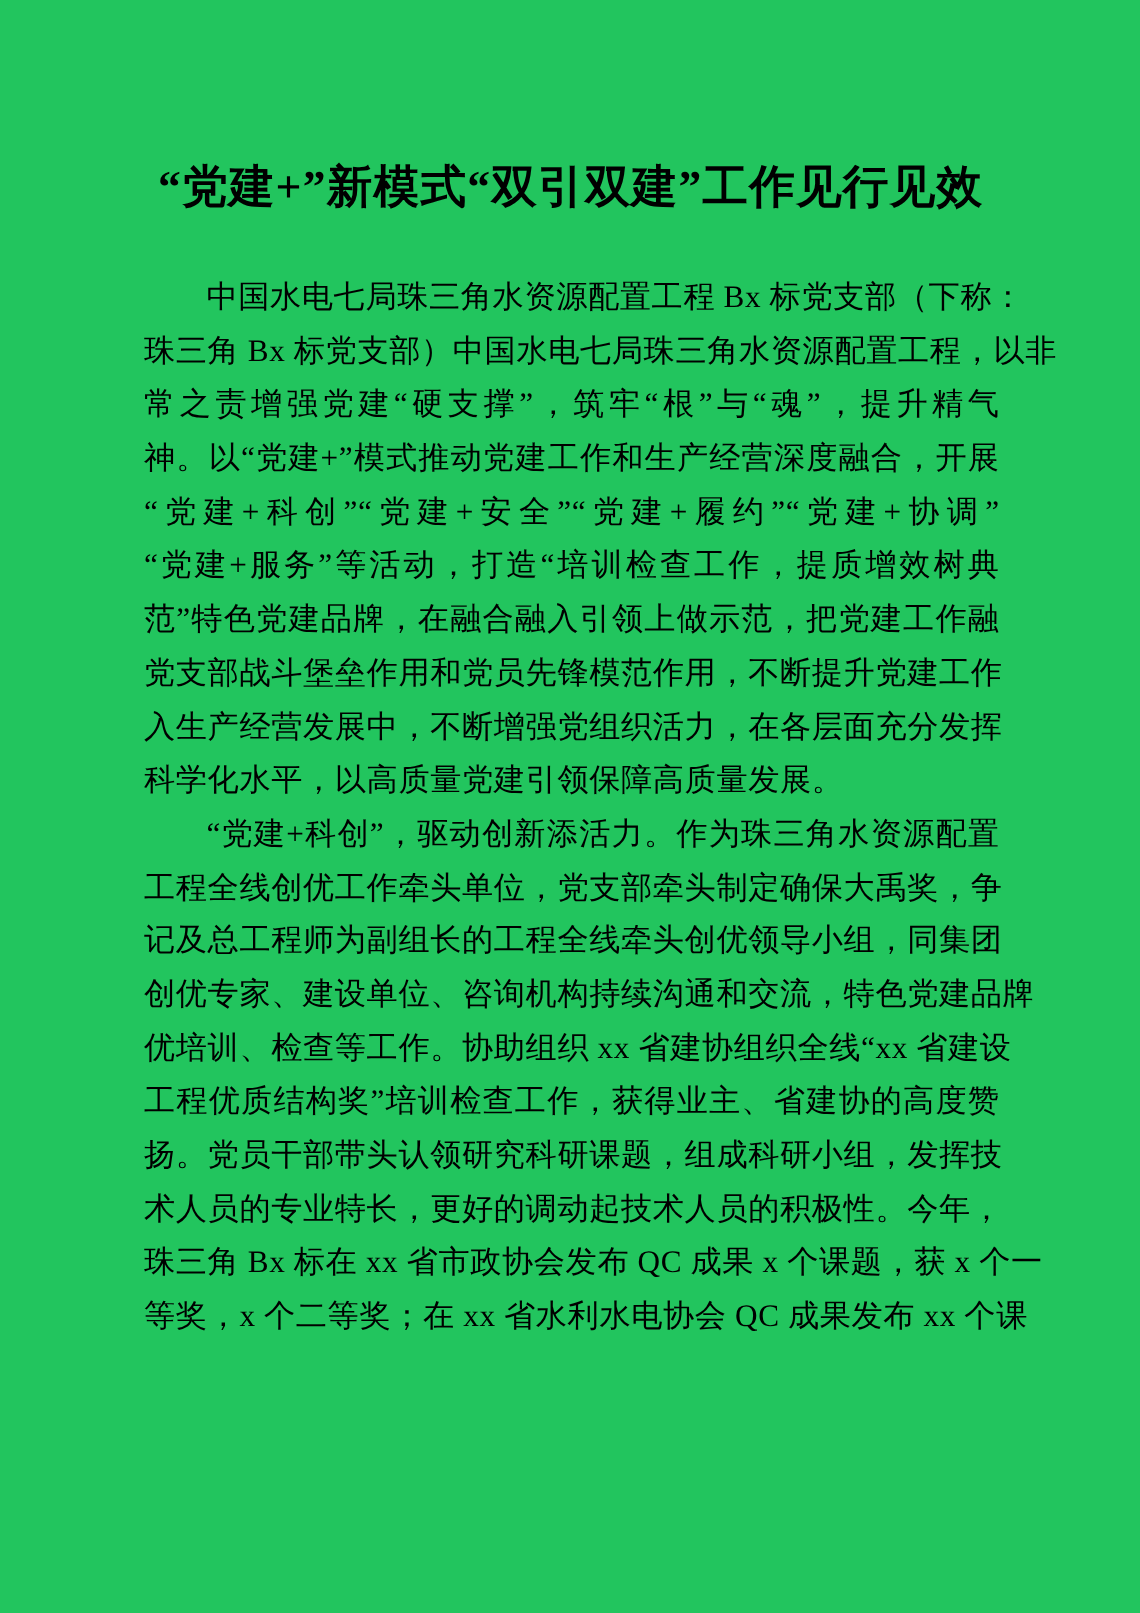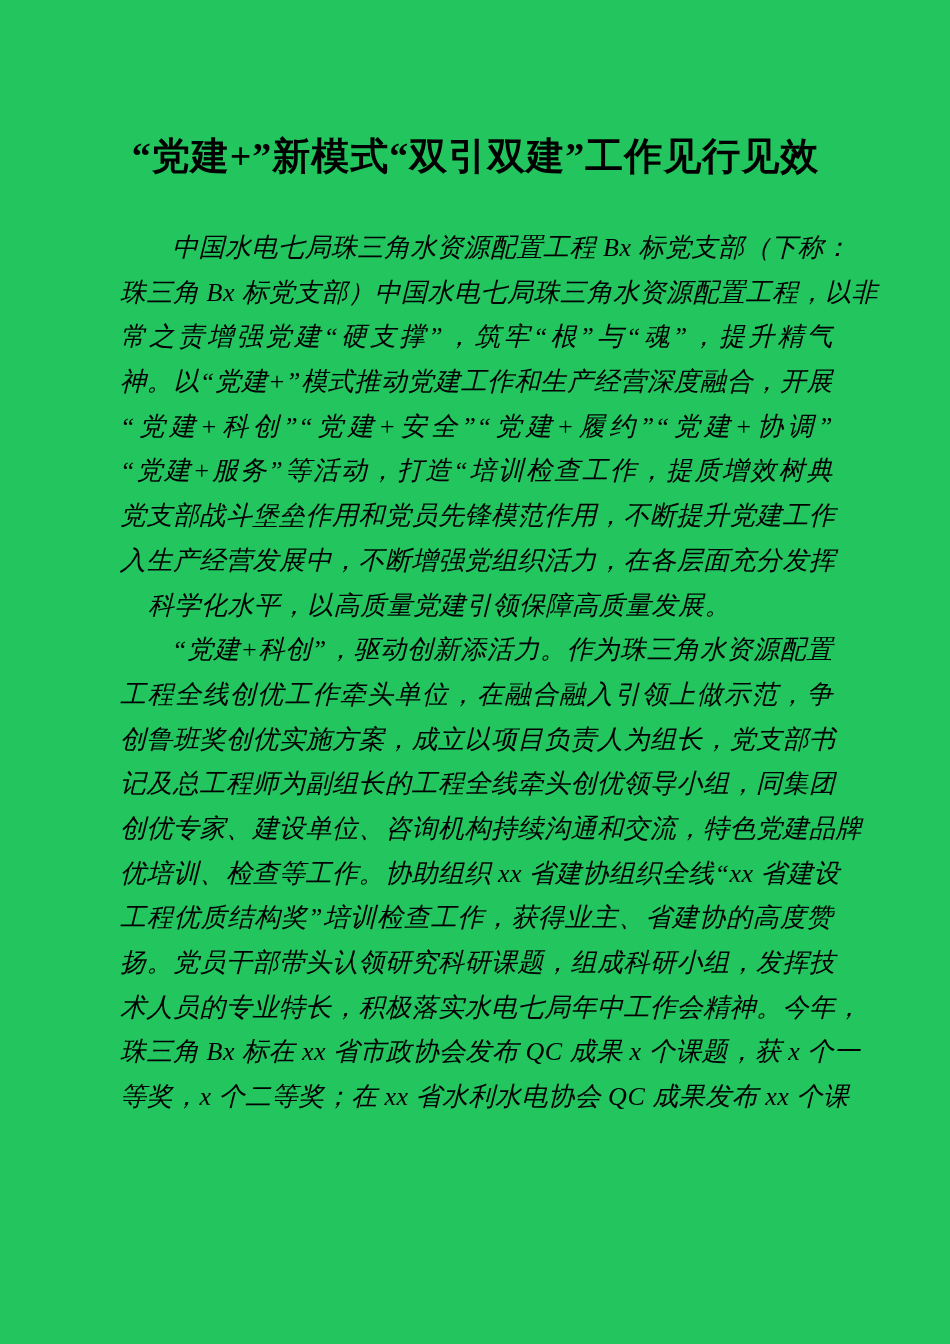--- a/index.html
+++ b/index.html
@@ -48,56 +48,54 @@
   .line {
     font-size: 26px;
     height: 44.7px;
     line-height: 44.7px;
     letter-spacing: 0.5px;
     white-space: nowrap;
     text-align: justify;
     text-align-last: justify;
     -moz-text-align-last: justify;
     overflow: visible;
-    font-style: italic;
   }
   .line.short {
     text-align: left;
     text-align-last: left;
-    margin-left: 28px;
     -moz-text-align-last: left;
   }
   .line.indent {
     text-indent: 2em;
   }
 </style>
 </head>
 <body>
 
 <div class="page">
   <h1 class="doc-title">“党建+”新模式“双引双建”工作见行见效</h1>
   <div class="doc-body">
       <div class="paragraph">
         <div class="line indent">中国水电七局珠三角水资源配置工程 Bx 标党支部（下称：</div>
         <div class="line">珠三角 Bx 标党支部）中国水电七局珠三角水资源配置工程，以非</div>
         <div class="line">常之责增强党建“硬支撑”，筑牢“根”与“魂”，提升精气</div>
         <div class="line">神。以“党建+”模式推动党建工作和生产经营深度融合，开展</div>
         <div class="line">“党建+科创”“党建+安全”“党建+履约”“党建+协调”</div>
         <div class="line">“党建+服务”等活动，打造“培训检查工作，提质增效树典</div>
+        <div class="line">范”特色党建品牌，在融合融入引领上做示范，把党建工作融</div>
         <div class="line">党支部战斗堡垒作用和党员先锋模范作用，不断提升党建工作</div>
         <div class="line">入生产经营发展中，不断增强党组织活力，在各层面充分发挥</div>
         <div class="line short">科学化水平，以高质量党建引领保障高质量发展。</div>
       </div>
       <div class="paragraph">
         <div class="line indent">“党建+科创”，驱动创新添活力。作为珠三角水资源配置</div>
-        <div class="line">工程全线创优工作牵头单位，在融合融入引领上做示范，争</div>
-        <div class="line">创鲁班奖创优实施方案，成立以项目负责人为组长，党支部书</div>
+        <div class="line">工程全线创优工作牵头单位，党支部牵头制定确保大禹奖，争</div>
         <div class="line">记及总工程师为副组长的工程全线牵头创优领导小组，同集团</div>
         <div class="line">创优专家、建设单位、咨询机构持续沟通和交流，特色党建品牌</div>
         <div class="line">优培训、检查等工作。协助组织 xx 省建协组织全线“xx 省建设</div>
         <div class="line">工程优质结构奖”培训检查工作，获得业主、省建协的高度赞</div>
         <div class="line">扬。党员干部带头认领研究科研课题，组成科研小组，发挥技</div>
-        <div class="line">术人员的专业特长，积极落实水电七局年中工作会精神。今年，</div>
+        <div class="line">术人员的专业特长，更好的调动起技术人员的积极性。今年，</div>
         <div class="line">珠三角 Bx 标在 xx 省市政协会发布 QC 成果 x 个课题，获 x 个一</div>
         <div class="line">等奖，x 个二等奖；在 xx 省水利水电协会 QC 成果发布 xx 个课</div>
       </div>
     </div>
 </div>
 
 </body></html>

